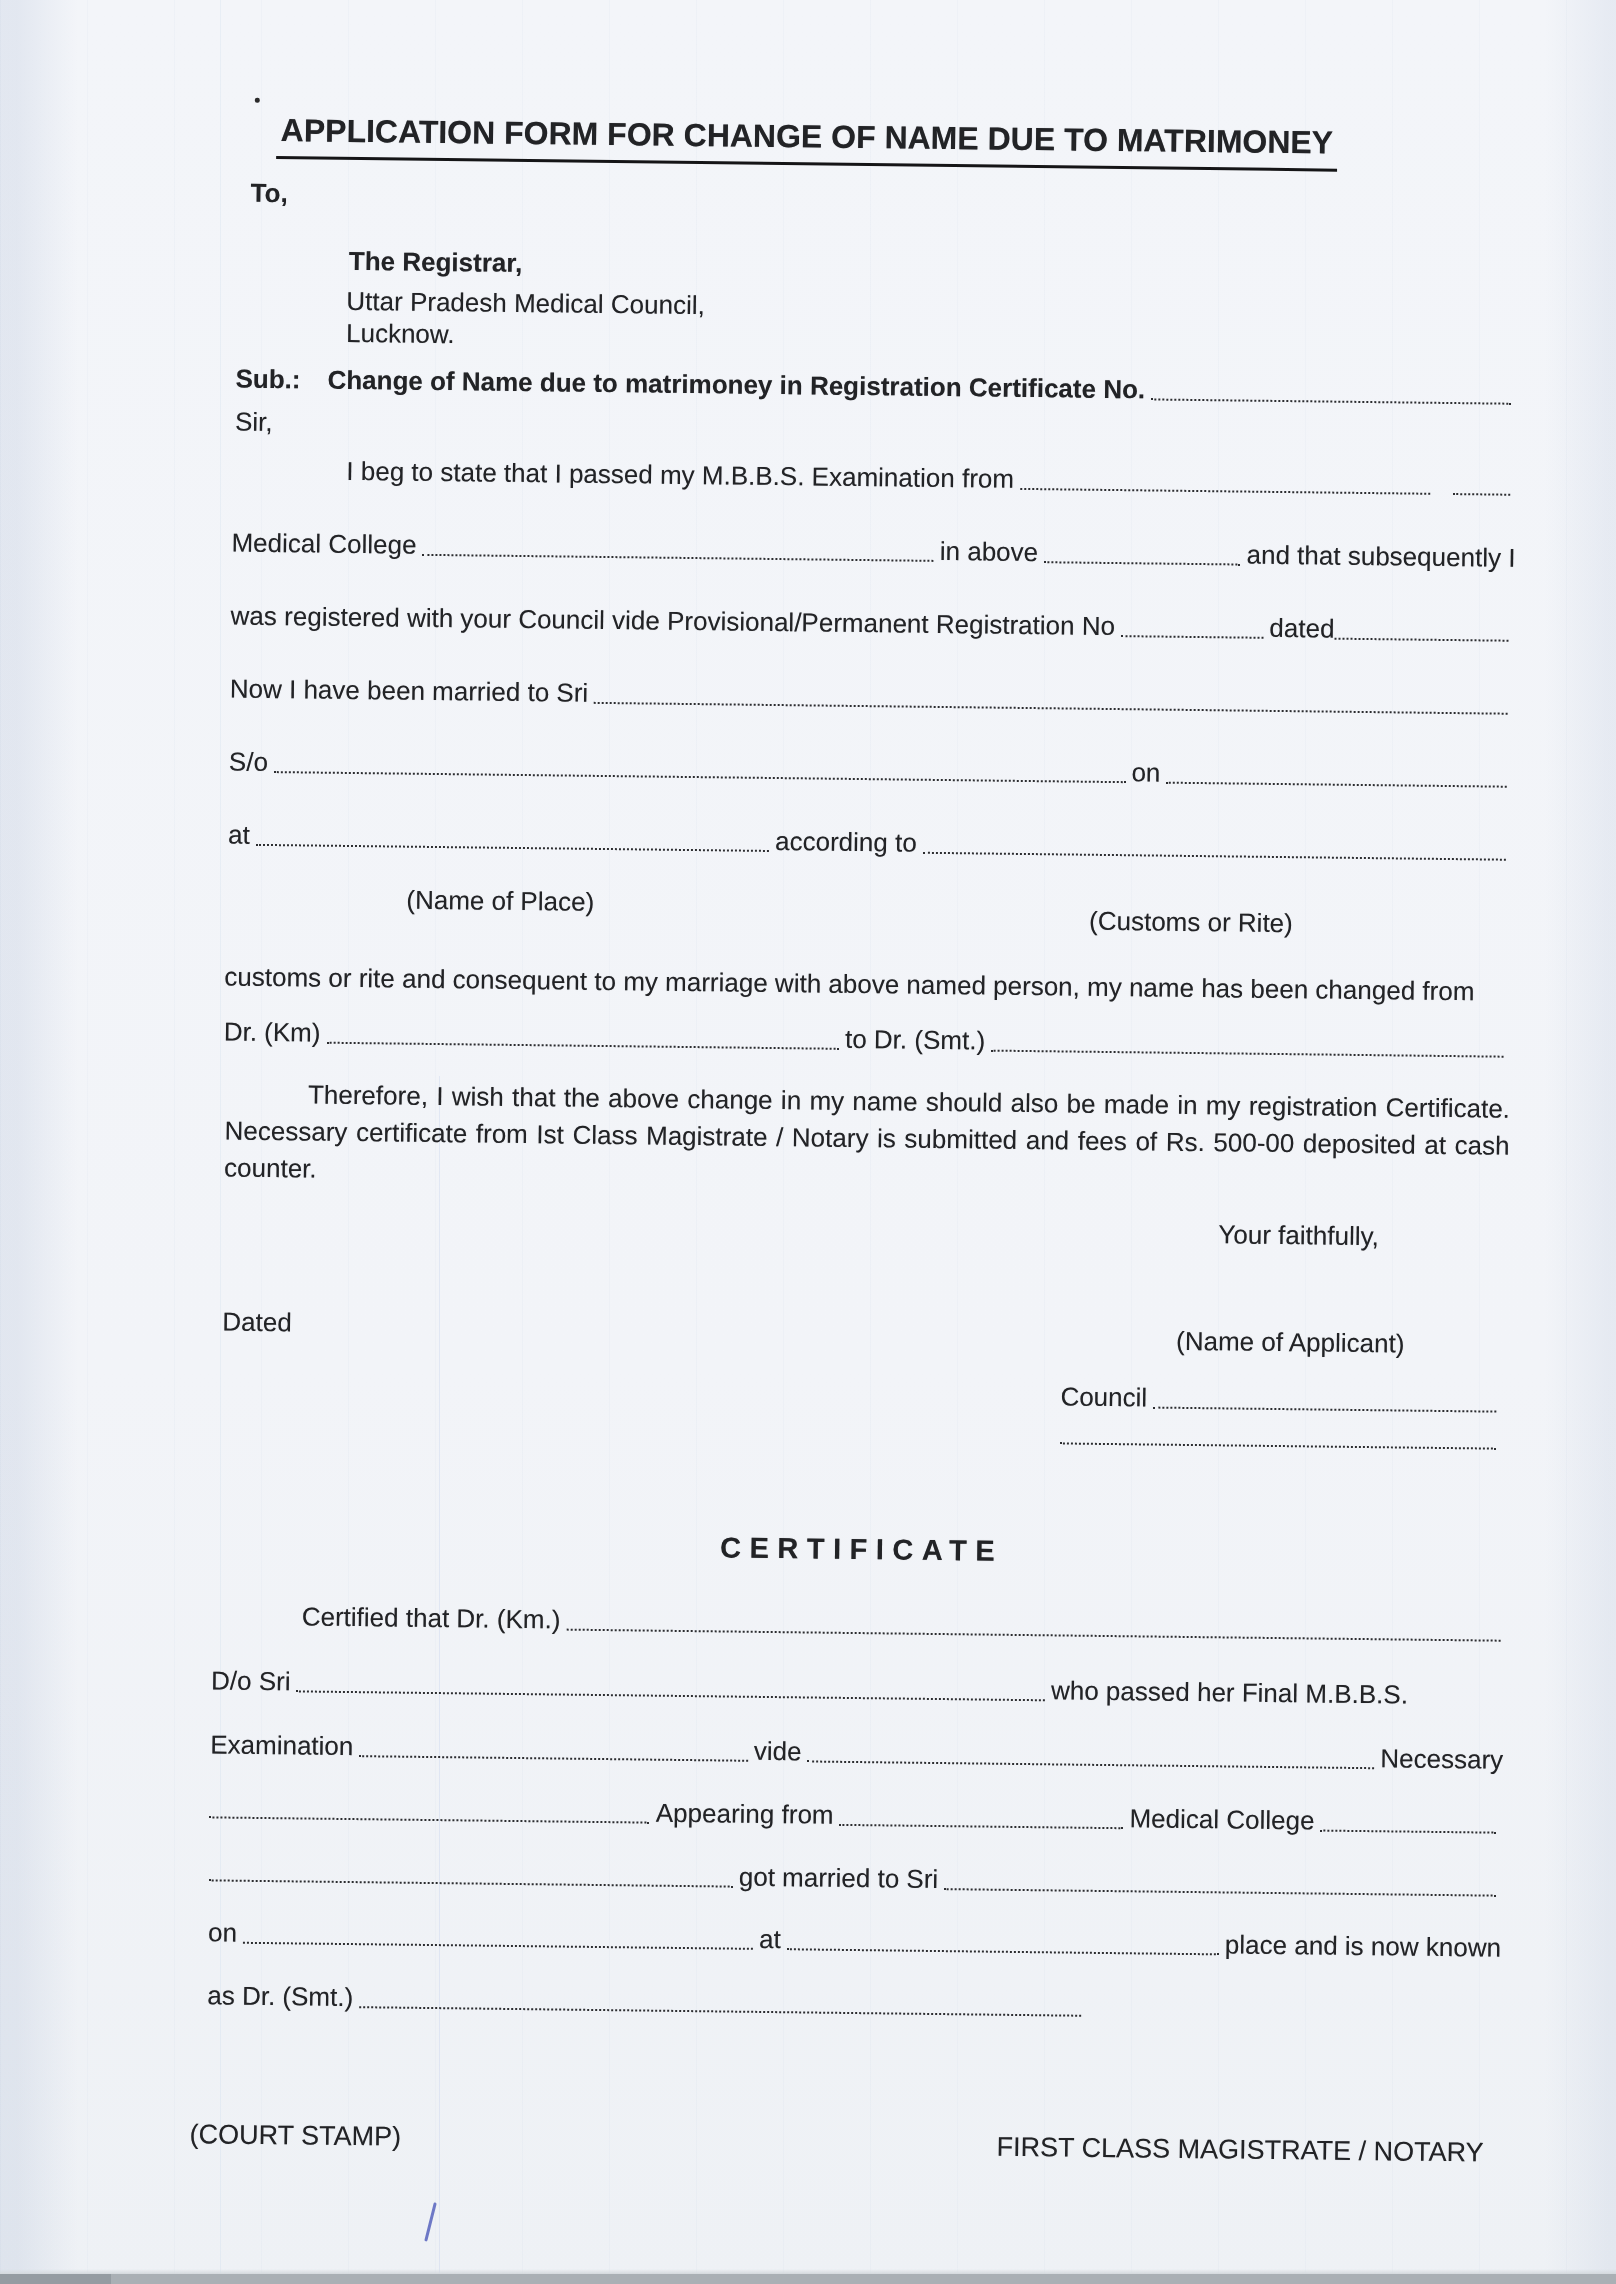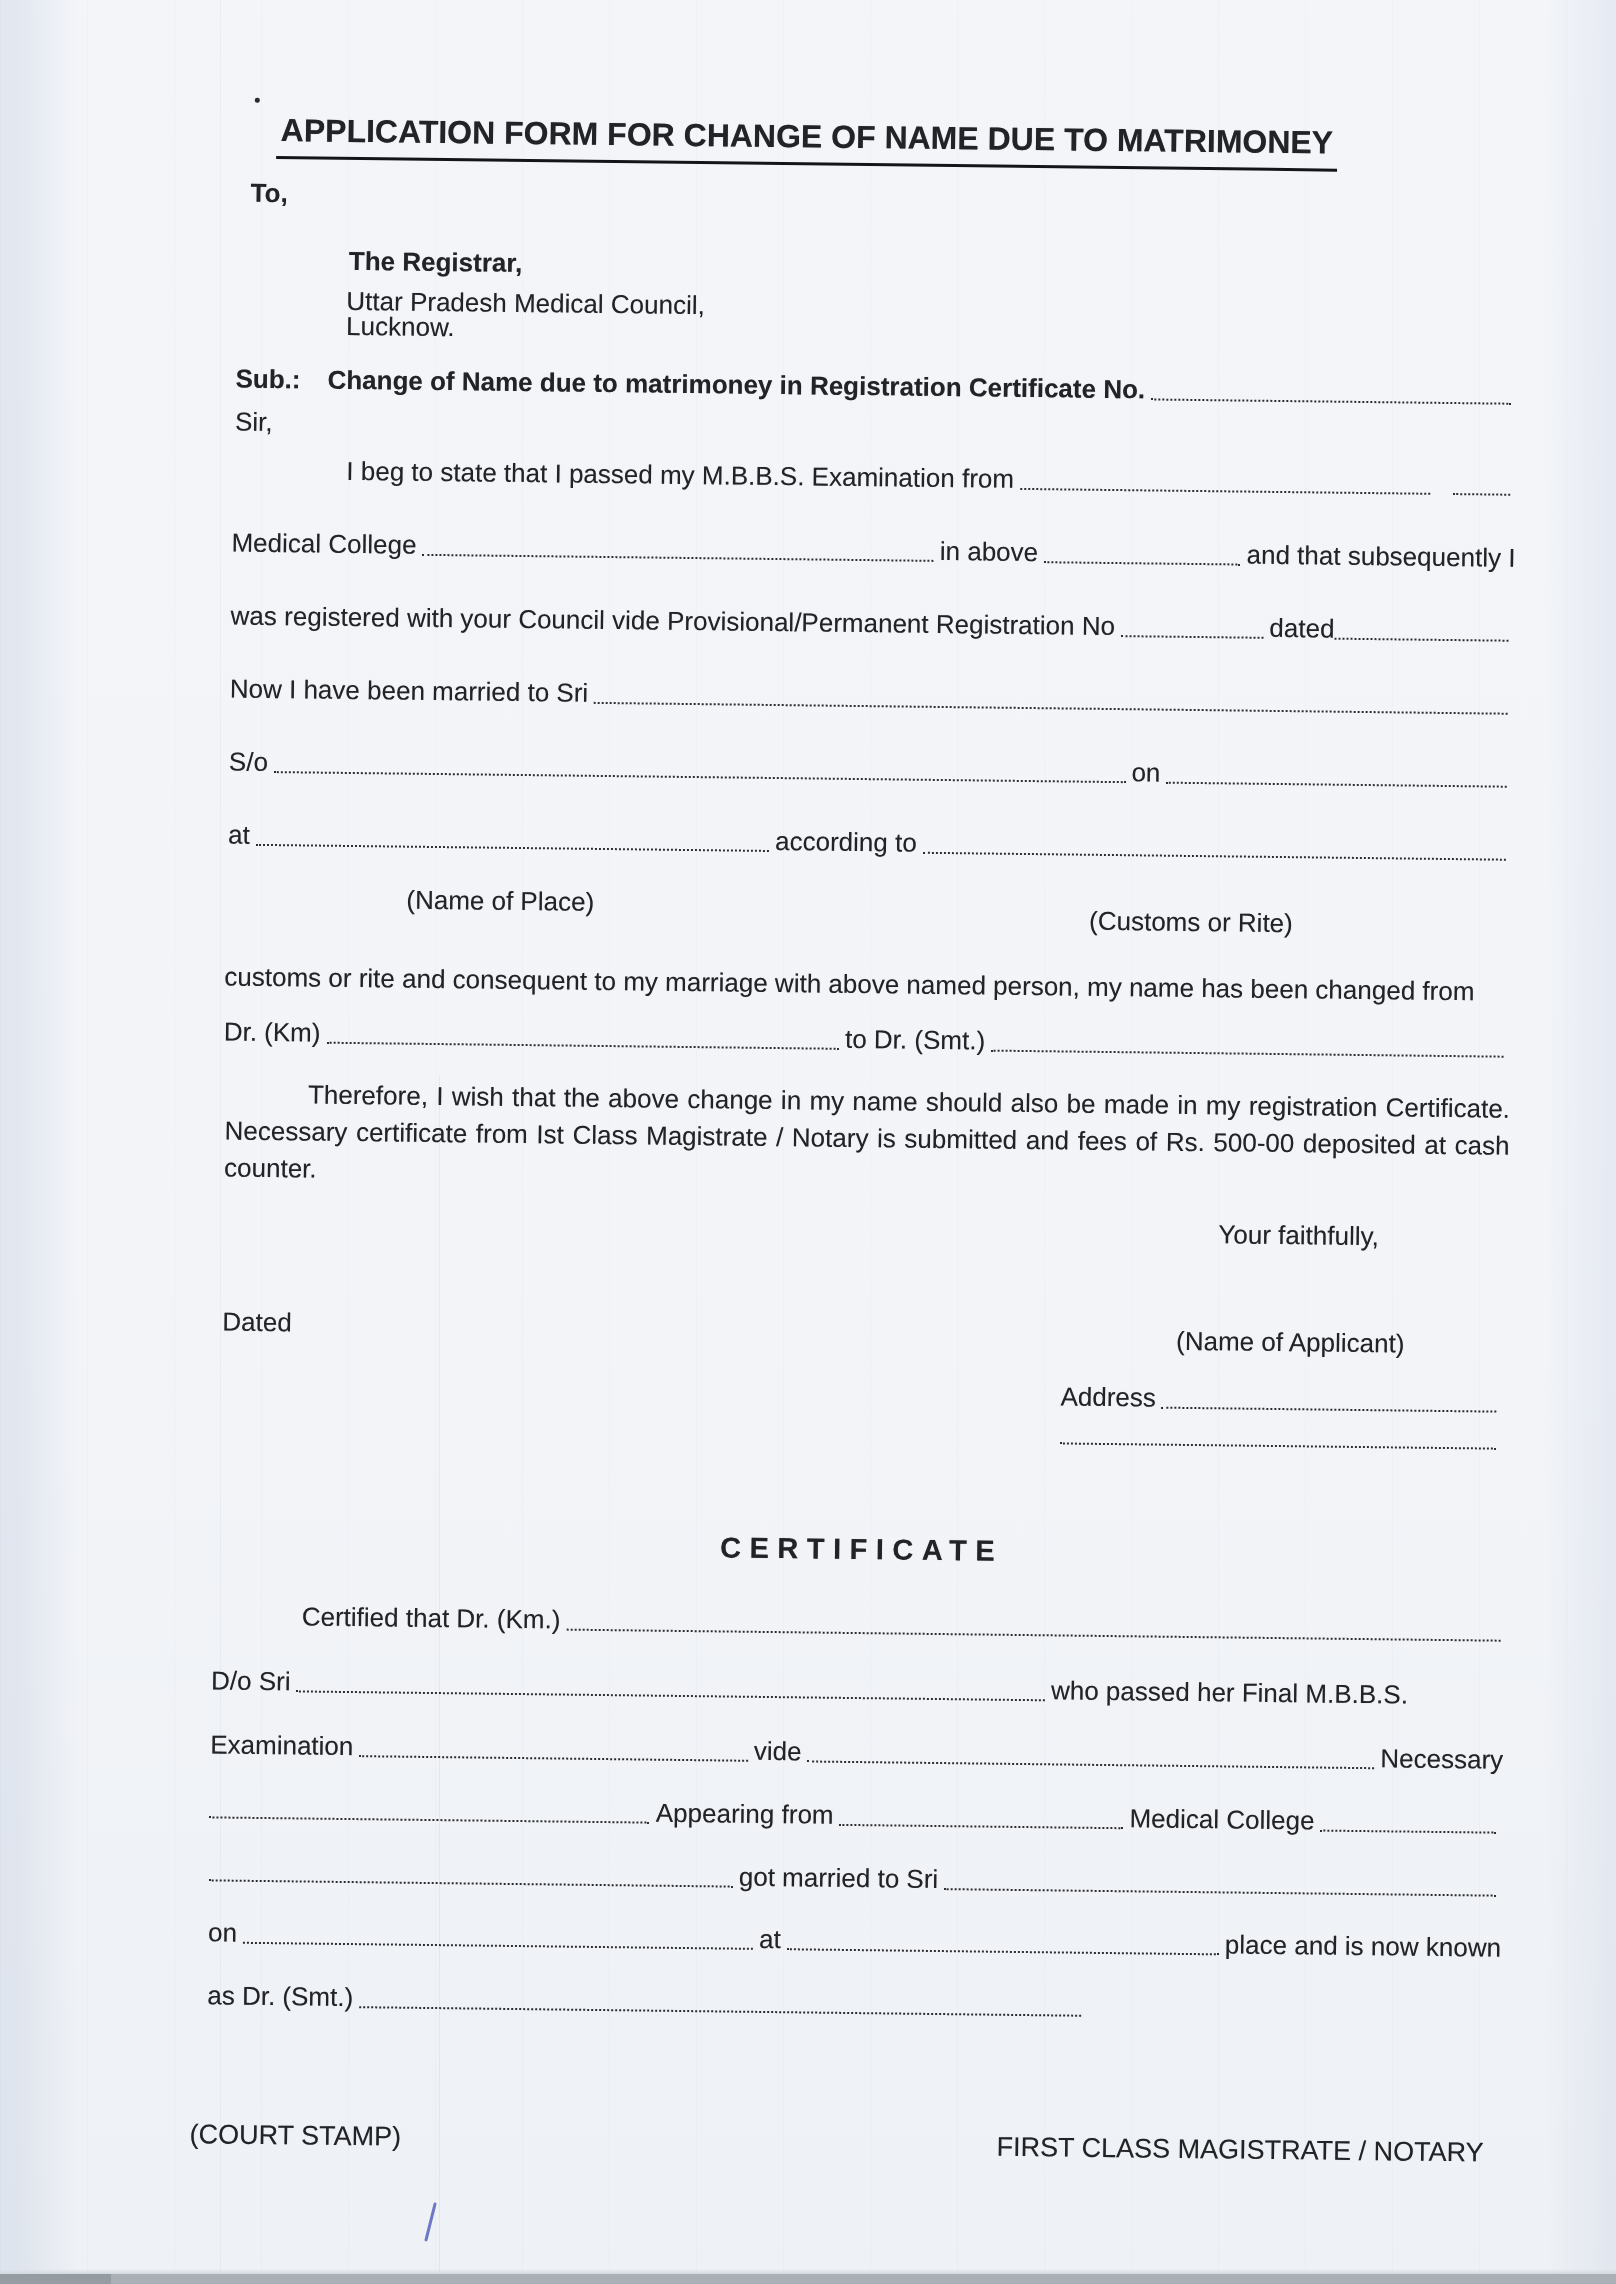--- a/index.html
+++ b/index.html
@@ -58,21 +58,21 @@
 
     <div class="line" style="left:253px;top:175px;font-weight:bold;">
       <span class="txt">To,</span>
     </div>
     <div class="line bold" style="left:352px;top:242px;">
       <span class="txt">The Registrar,</span>
     </div>
     <div class="line" style="left:350px;top:282px;">
       <span class="txt">Uttar Pradesh Medical Council,</span>
     </div>
-    <div class="line" style="left:350px;top:307px;text-align:right;">
+    <div class="line" style="left:350px;top:314px;text-align:right;">
       <span class="txt">Lucknow.</span>
     </div>
 
     <div class="line bold" style="left:240px;top:361px;right:95px;">
       <span class="txt">Sub.:</span>
       <span class="txt" style="margin-left:27px;">Change of Name due to matrimoney in Registration Certificate No.</span>
       <span class="dots" style="border-bottom-width:2.6px;"></span>
     </div>
     <div class="line" style="left:240px;top:404px;">
       <span class="txt">Sir,</span>
@@ -136,21 +136,21 @@
 
     <div class="line" style="left:1233px;top:1205px;">
       <span class="txt">Your faithfully,</span>
     </div>
 
     <div class="line" style="left:238px;top:1304px;">
       <span class="txt">Dated</span>
     </div>
     <div class="caption" style="left:1192px;top:1313px;">(Name of Applicant)</div>
     <div class="line" style="left:1077px;top:1369px;right:98px;">
-      <span class="txt">Address</span>
+      <span class="txt">Council</span>
       <span class="dots"></span>
     </div>
     <div class="line" style="left:1077px;top:1431px;right:98px;">
       <span class="dots" style="margin-left:0;"></span>
     </div>
 
     <div class="cert-heading">CERTIFICATE</div>
 
     <div class="line" style="left:321px;top:1598px;right:91px;">
       <span class="txt">Certified that Dr. (Km.)</span>

